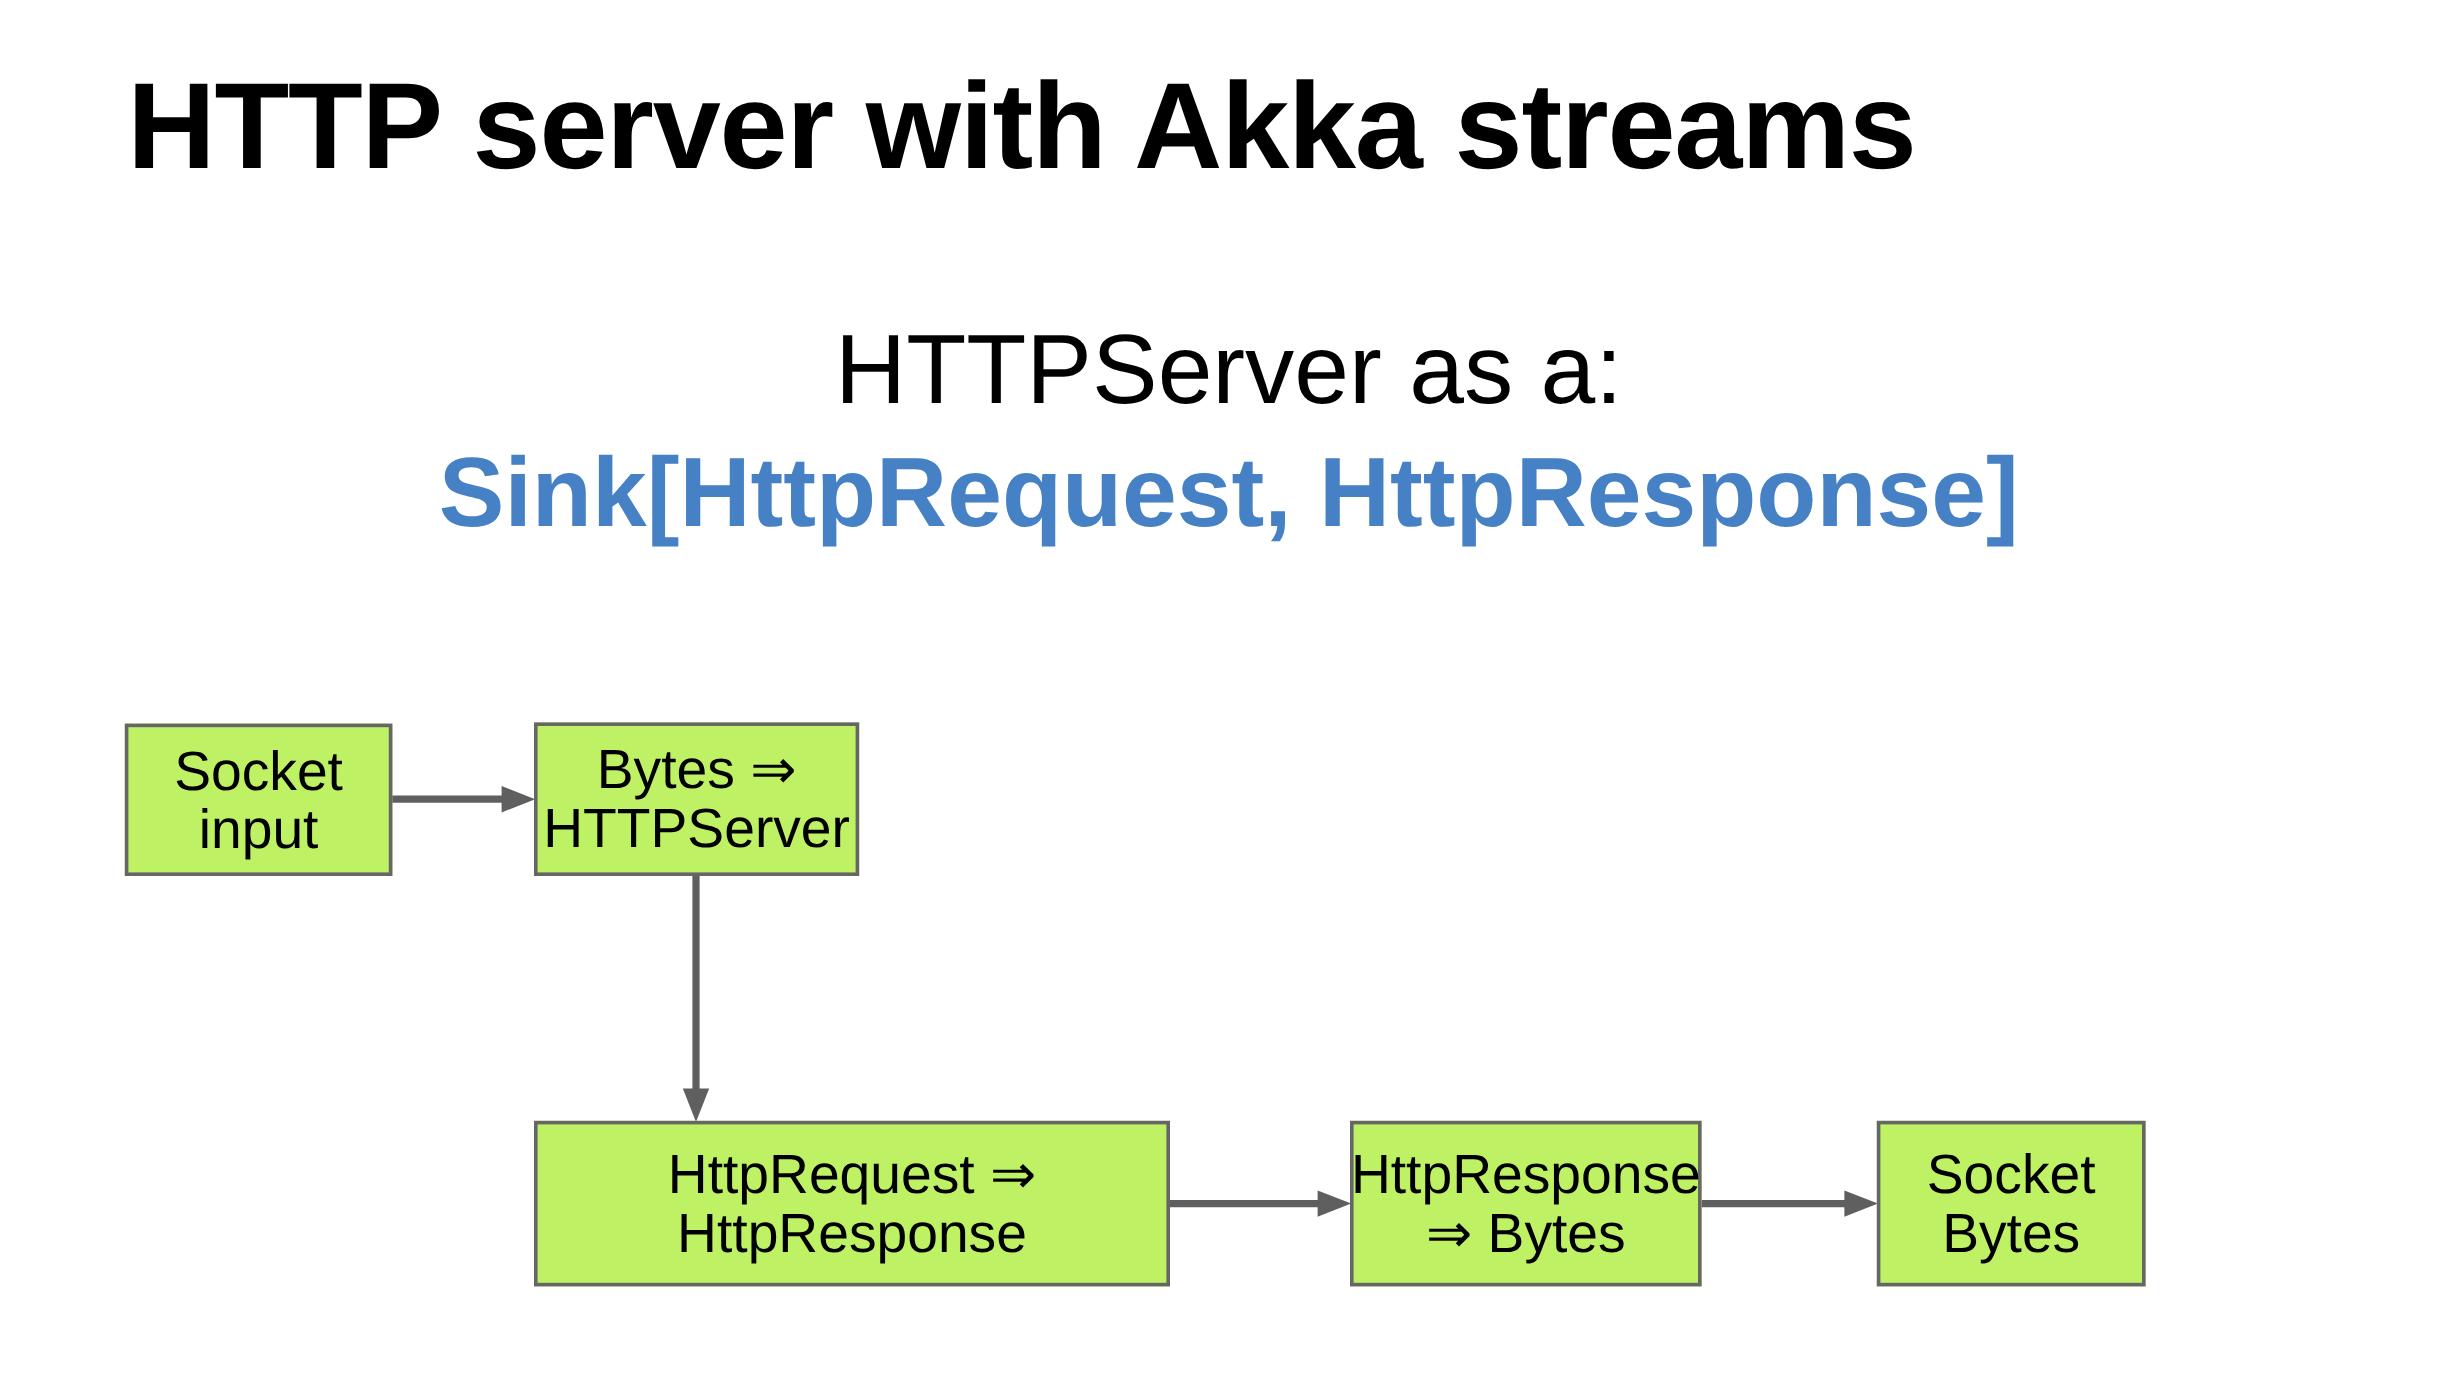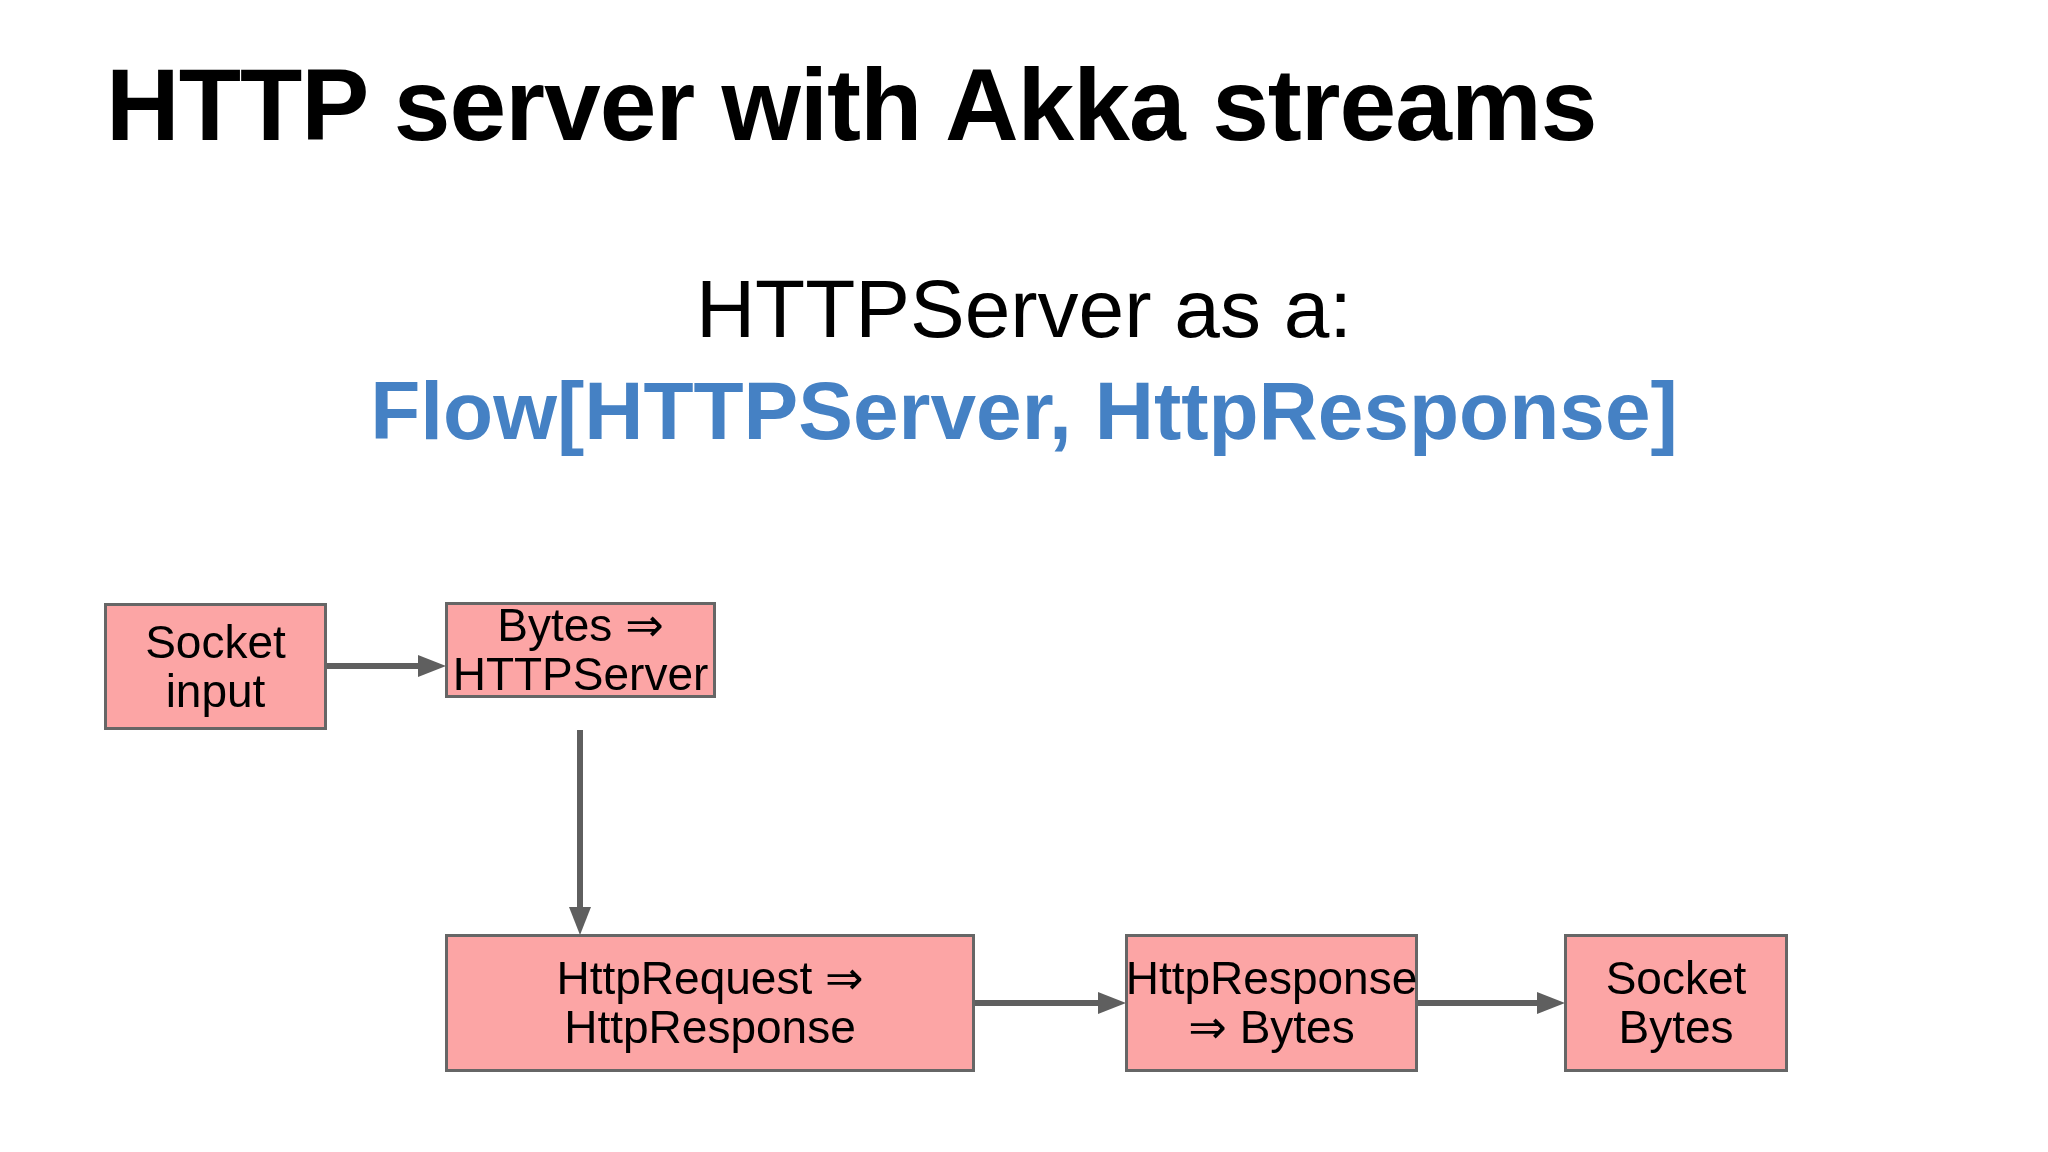--- a/index.html
+++ b/index.html
@@ -43,33 +43,33 @@
   }
   .subtitle-strong { font-weight: 400; }
   .subtitle-rest   { font-weight: 400; margin-top: 12px; }
   .type-line {
     font-weight: 700;
     color: #4581c4;
   }
   .node {
     position: absolute;
     box-sizing: border-box;
-    background: #fca5a5;
+    background: #bef264;
     border: 3px solid #666666;
     display: flex;
     flex-direction: column;
     align-items: center;
     justify-content: center;
     text-align: center;
     font-size: 46px;
     line-height: 49px;
     color: #000000;
   }
   .node-socket-input   { left: 104px;  top: 603px; width: 223px; height: 127px; }
-  .node-bytes-req      { left: 445px;  top: 602px; width: 271px; height: 96px; }
+  .node-bytes-req      { left: 445px;  top: 602px; width: 271px; height: 128px; }
   .node-req-resp       { left: 445px;  top: 934px; width: 530px; height: 138px; text-align: right; }
   .node-resp-bytes     { left: 1125px; top: 934px; width: 293px; height: 138px; }
   .node-socket-sink    { left: 1564px; top: 934px; width: 224px; height: 138px; }
   .arrow-layer {
     position: absolute;
     left: 0;
     top: 0;
     width: 2048px;
     height: 1152px;
     pointer-events: none;
@@ -79,21 +79,21 @@
 </style>
 </head>
 <body>
 
 <div class="slide">
 
   <h1 class="slide-title">HTTP server with Akka streams</h1>
 
   <div class="subtitle-block">
     <div><span class="subtitle-strong">HTTPServer</span><span class="subtitle-rest"> as a:</span></div>
-    <div class="type-line">Flow[HTTPServer, HttpResponse]</div>
+    <div class="type-line">Sink[HttpRequest, HttpResponse]</div>
   </div>
 
   <svg class="arrow-layer" viewBox="0 0 2048 1152">
     <g>
       <line x1="326" y1="666" x2="420" y2="666"></line>
       <polygon points="418,655 418,677 446,666"></polygon>
     </g>
     <g>
       <line x1="580" y1="730" x2="580" y2="909"></line>
       <polygon points="569,907 591,907 580,935"></polygon>

